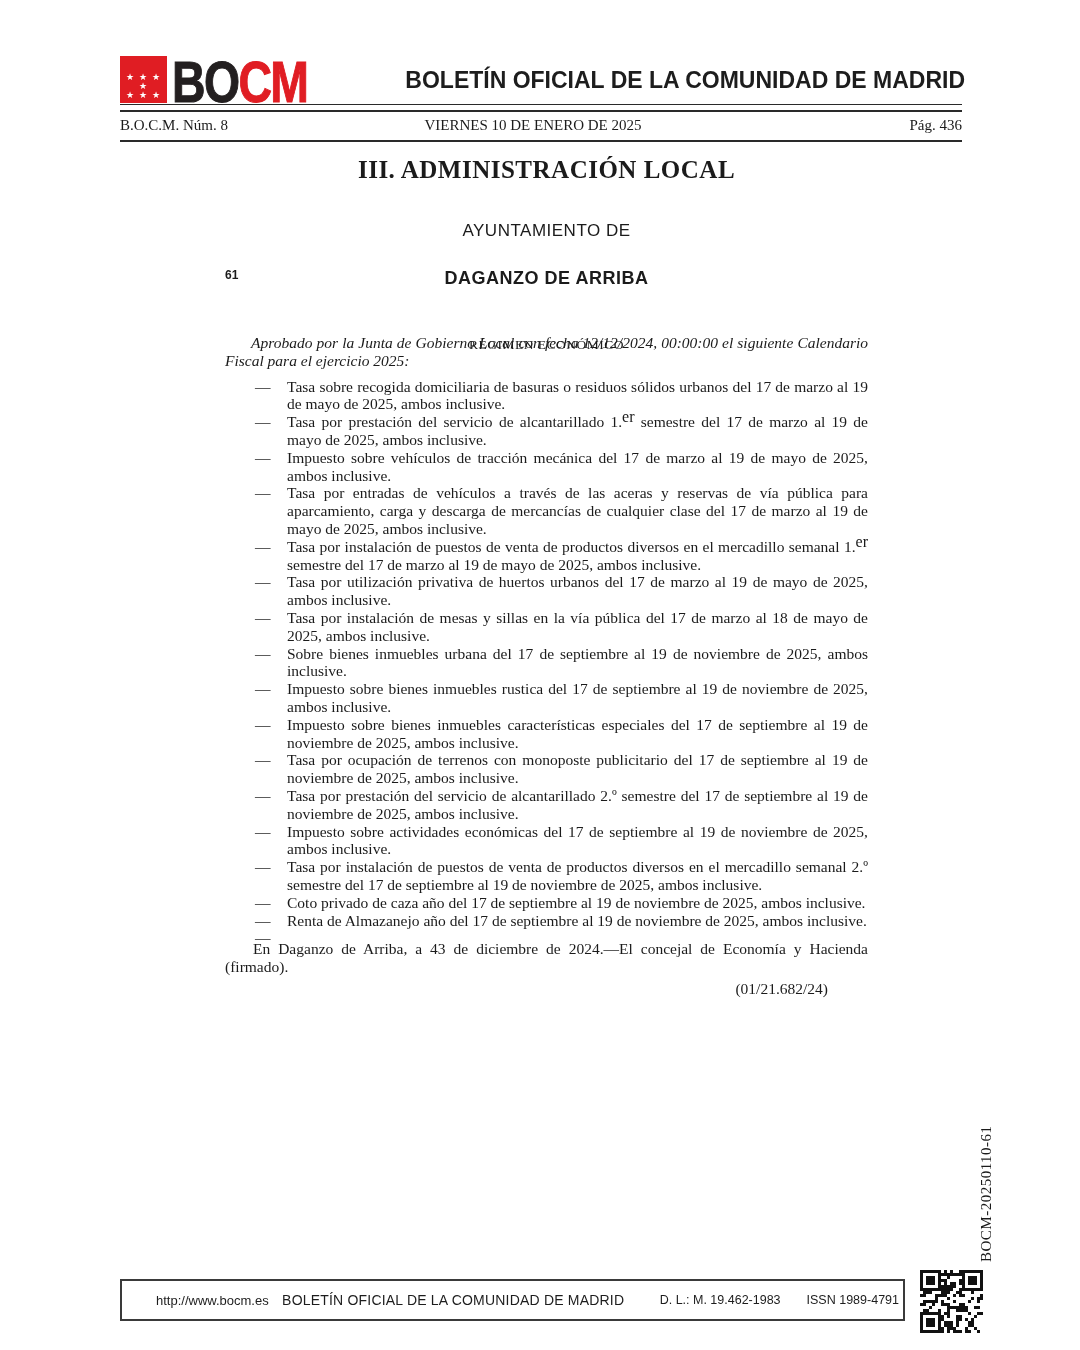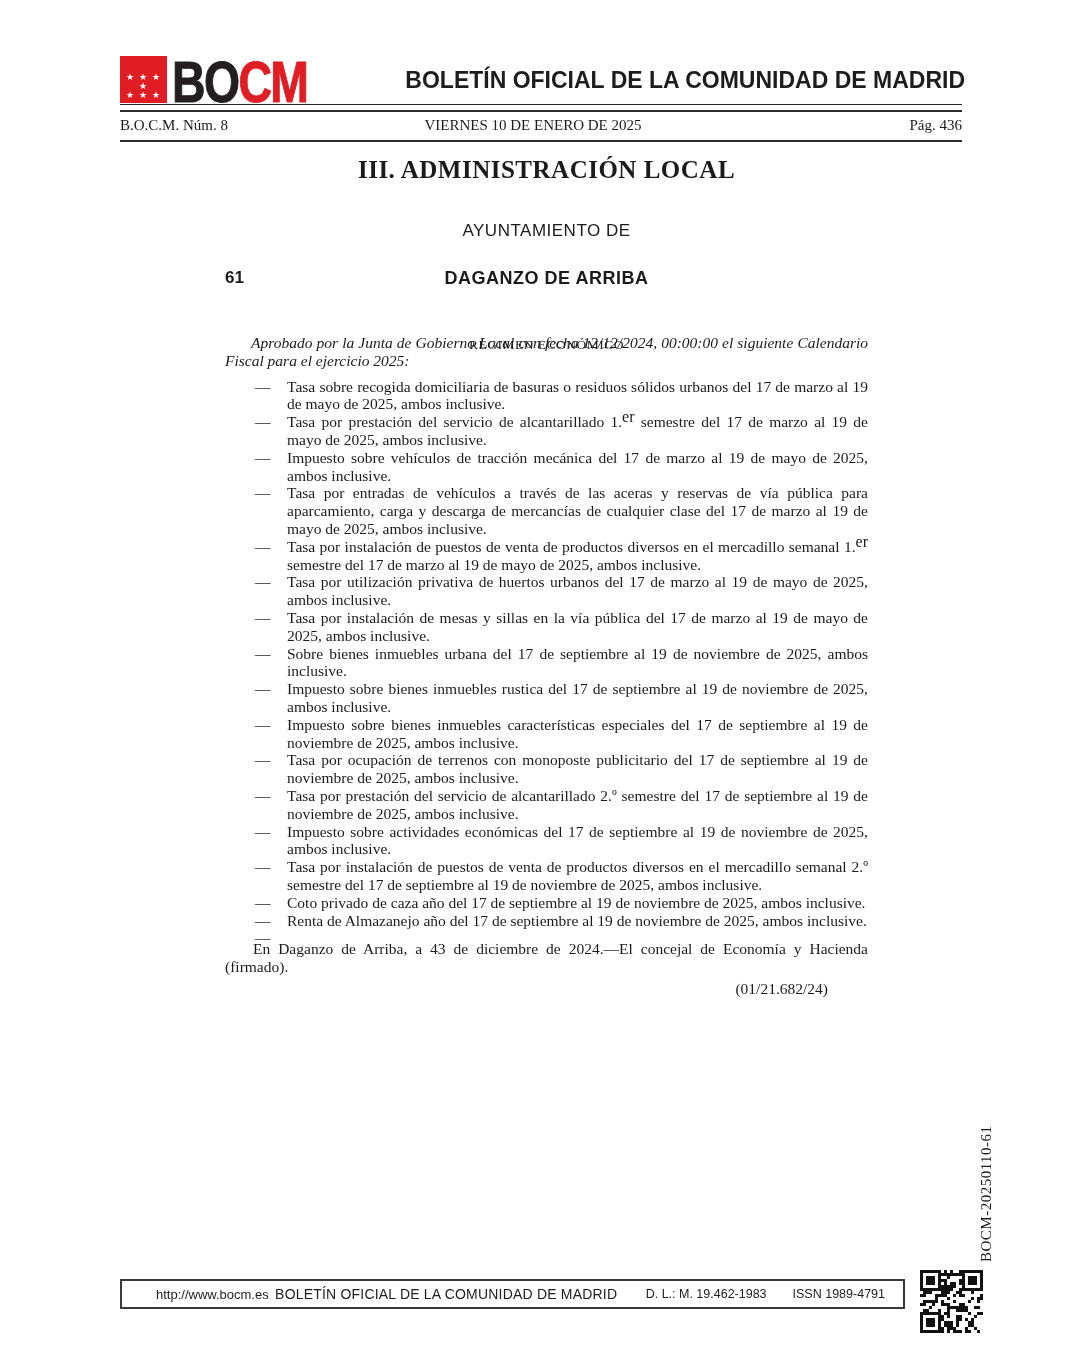--- a/index.html
+++ b/index.html
@@ -26,21 +26,21 @@
   .strip .left{position:absolute;left:0;top:0;}
   .strip .center{position:absolute;left:0;right:16px;text-align:center;top:0;}
   .strip .right{position:absolute;right:0;top:0;}
 
   
   .hwrap{position:absolute;left:225px;width:643px;text-align:center;}
   .section-title{top:156px;font-weight:bold;font-size:25px;letter-spacing:.5px;}
   .entity-heading{top:221px;font-family:"Liberation Sans",sans-serif;font-size:17px;letter-spacing:.5px;}
   .muni-row{top:268px;}
   .announcement-number{position:absolute;left:0;top:0;font-family:"Liberation Sans",sans-serif;
-                       font-weight:bold;font-size:17px;}
+                       font-weight:bold;font-size:12px;}
   .municipality{font-family:"Liberation Sans",sans-serif;font-weight:bold;font-size:18px;letter-spacing:.5px;}
   .category-heading{top:305px;font-size:13.5px;letter-spacing:.5px;margin-top:32px;}
 
   
   .body-col{position:absolute;left:225px;top:334px;width:643px;font-size:15.5px;line-height:17.8px;
             text-align:justify;}
   .intro{text-indent:26px;margin:0;font-style:italic;}
   .fiscal-list{margin-top:8px;}
   .list-item{position:relative;padding-left:62px;}
   .list-item .dash{position:absolute;left:30px;top:0;}
@@ -50,27 +50,27 @@
 
   
   .vertical-code{position:absolute;left:978px;top:1262px;transform:rotate(-90deg);
                  transform-origin:0 0;white-space:nowrap;font-size:15px;letter-spacing:.5px;}
   .qr{position:absolute;left:920px;top:1270px;display:grid;
       grid-template-columns:repeat(21,3px);grid-template-rows:repeat(21,3px);}
   .qr i{display:block;}
   .qr i.on{background:#111;}
 
   
-  .footer-box{position:absolute;left:120px;top:1279px;width:785px;height:30px;border:2px solid #3a3a3a;
+  .footer-box{position:absolute;left:120px;top:1279px;width:785px;height:42px;border:2px solid #3a3a3a;
               box-sizing:border-box;display:flex;align-items:center;
               font-family:"Liberation Sans",sans-serif;font-size:13px;color:#1d1d1d;}
   .footer-box .url{margin-left:34px;text-decoration:none;color:#1d1d1d;}
   .footer-box .ftitle{flex:1;text-align:center;font-size:14px;letter-spacing:.2px;}
   .footer-box .dl{margin-right:26px;font-size:12.5px;padding-left:22px;}
-  .footer-box .issn{margin-right:18px;font-size:12.5px;}
+  .footer-box .issn{margin-right:4px;font-size:12.5px;}
 </style>
 </head>
 <body>
 
 <div id="page" style="--brand-red: #e01d23;">
 
   <div class="logo-mark">
     <div class="logo-stars">
       <div>★ ★ ★ ★</div>
       <div>★ ★ ★</div>
@@ -98,21 +98,21 @@
 
   <div class="body-col">
     <p class="intro">Aprobado por la Junta de Gobierno Local con fecha 12/12/2024, 00:00:00 el siguiente Calendario Fiscal para el ejercicio 2025:</p>
     <div class="fiscal-list">
         <div class="list-item"><span class="dash">—</span><span>Tasa sobre recogida domiciliaria de basuras o residuos sólidos urbanos del 17 de marzo al 19 de mayo de 2025, ambos inclusive.</span></div>
         <div class="list-item"><span class="dash">—</span><span>Tasa por prestación del servicio de alcantarillado 1.<sup>er</sup> semestre del 17 de marzo al 19 de mayo de 2025, ambos inclusive.</span></div>
         <div class="list-item"><span class="dash">—</span><span>Impuesto sobre vehículos de tracción mecánica del 17 de marzo al 19 de mayo de 2025, ambos inclusive.</span></div>
         <div class="list-item"><span class="dash">—</span><span>Tasa por entradas de vehículos a través de las aceras y reservas de vía pública para aparcamiento, carga y descarga de mercancías de cualquier clase del 17 de marzo al 19 de mayo de 2025, ambos inclusive.</span></div>
         <div class="list-item"><span class="dash">—</span><span>Tasa por instalación de puestos de venta de productos diversos en el mercadillo semanal 1.<sup>er</sup> semestre del 17 de marzo al 19 de mayo de 2025, ambos inclusive.</span></div>
         <div class="list-item"><span class="dash">—</span><span>Tasa por utilización privativa de huertos urbanos del 17 de marzo al 19 de mayo de 2025, ambos inclusive.</span></div>
-        <div class="list-item"><span class="dash">—</span><span>Tasa por instalación de mesas y sillas en la vía pública del 17 de marzo al 19 de mayo de 2025, ambos inclusive.</span></div>
+        <div class="list-item"><span class="dash">—</span><span>Tasa por instalación de mesas y sillas en la vía pública del 17 de marzo al 18 de mayo de 2025, ambos inclusive.</span></div>
         <div class="list-item"><span class="dash">—</span><span>Sobre bienes inmuebles urbana del 17 de septiembre al 19 de noviembre de 2025, ambos inclusive.</span></div>
         <div class="list-item"><span class="dash">—</span><span>Impuesto sobre bienes inmuebles rustica del 17 de septiembre al 19 de noviembre de 2025, ambos inclusive.</span></div>
         <div class="list-item"><span class="dash">—</span><span>Impuesto sobre bienes inmuebles características especiales del 17 de septiembre al 19 de noviembre de 2025, ambos inclusive.</span></div>
         <div class="list-item"><span class="dash">—</span><span>Tasa por ocupación de terrenos con monoposte publicitario del 17 de septiembre al 19 de noviembre de 2025, ambos inclusive.</span></div>
         <div class="list-item"><span class="dash">—</span><span>Tasa por prestación del servicio de alcantarillado 2.º semestre del 17 de septiembre al 19 de noviembre de 2025, ambos inclusive.</span></div>
         <div class="list-item"><span class="dash">—</span><span>Impuesto sobre actividades económicas del 17 de septiembre al 19 de noviembre de 2025, ambos inclusive.</span></div>
         <div class="list-item"><span class="dash">—</span><span>Tasa por instalación de puestos de venta de productos diversos en el mercadillo semanal 2.º semestre del 17 de septiembre al 19 de noviembre de 2025, ambos inclusive.</span></div>
         <div class="list-item"><span class="dash">—</span><span>Coto privado de caza año del 17 de septiembre al 19 de noviembre de 2025, ambos inclusive.</span></div>
         <div class="list-item"><span class="dash">—</span><span>Renta de Almazanejo año del 17 de septiembre al 19 de noviembre de 2025, ambos inclusive.</span></div>
         <div class="list-item"><span class="dash">—</span></div>

